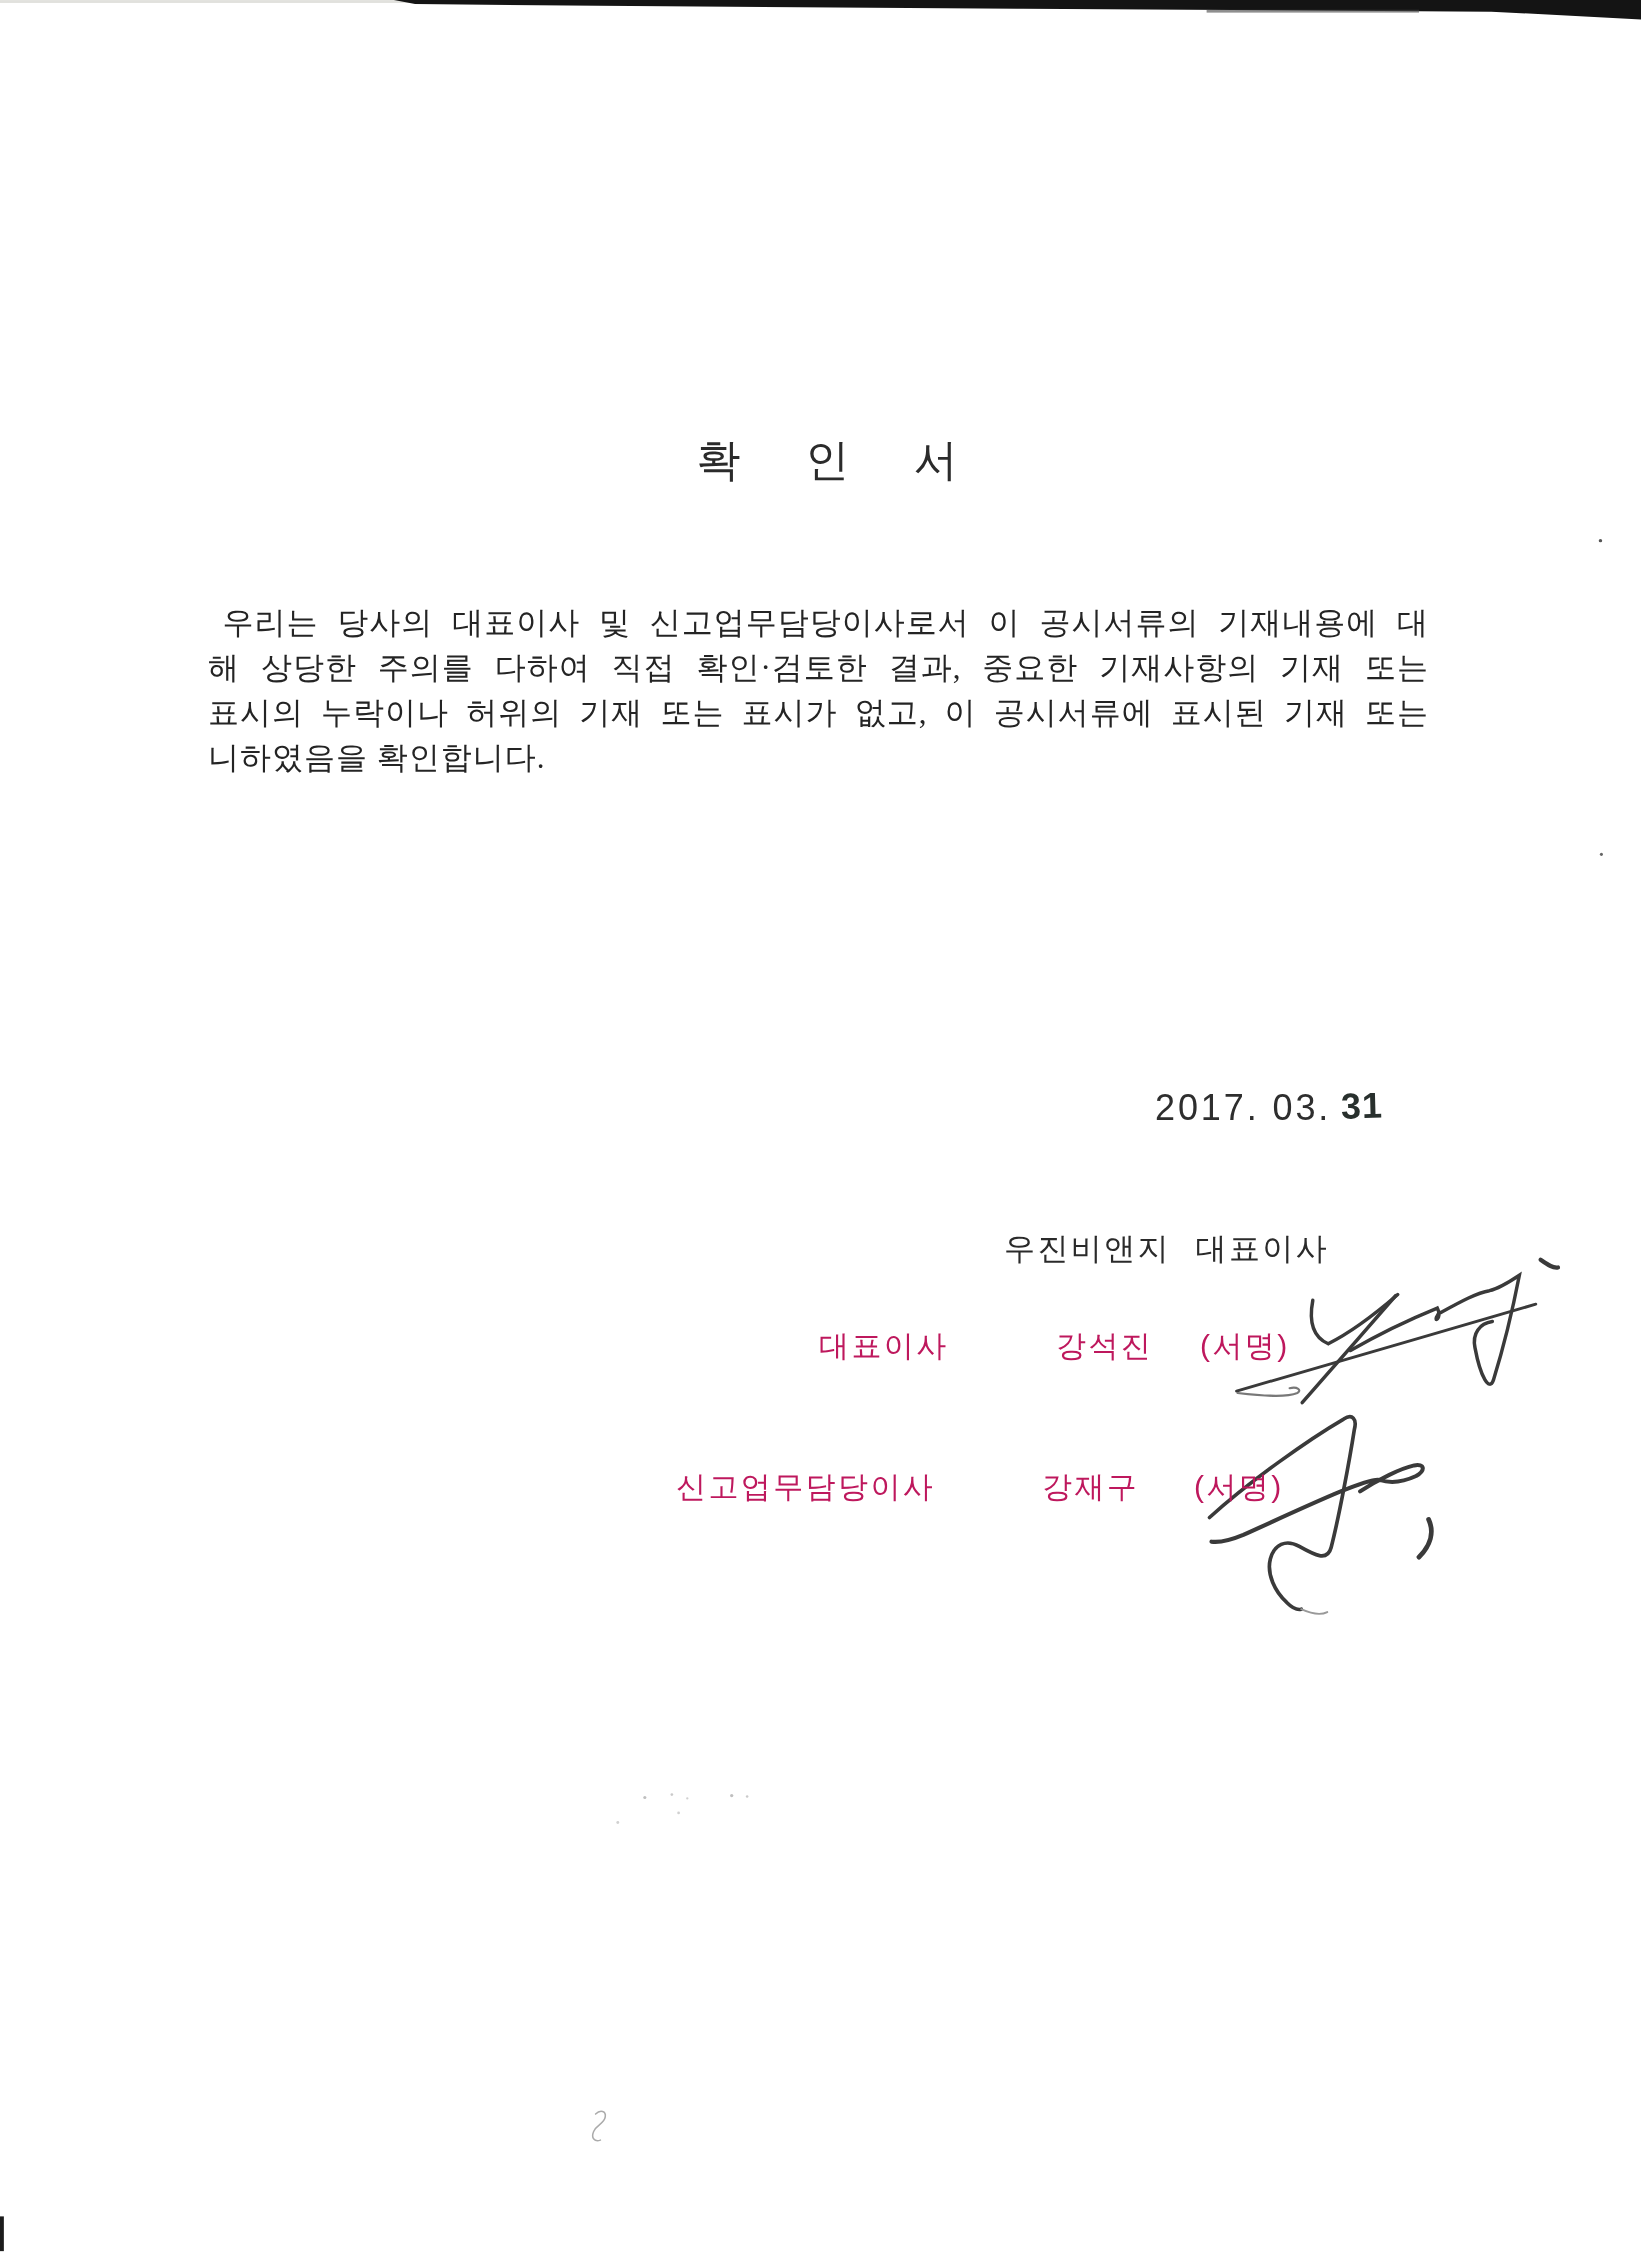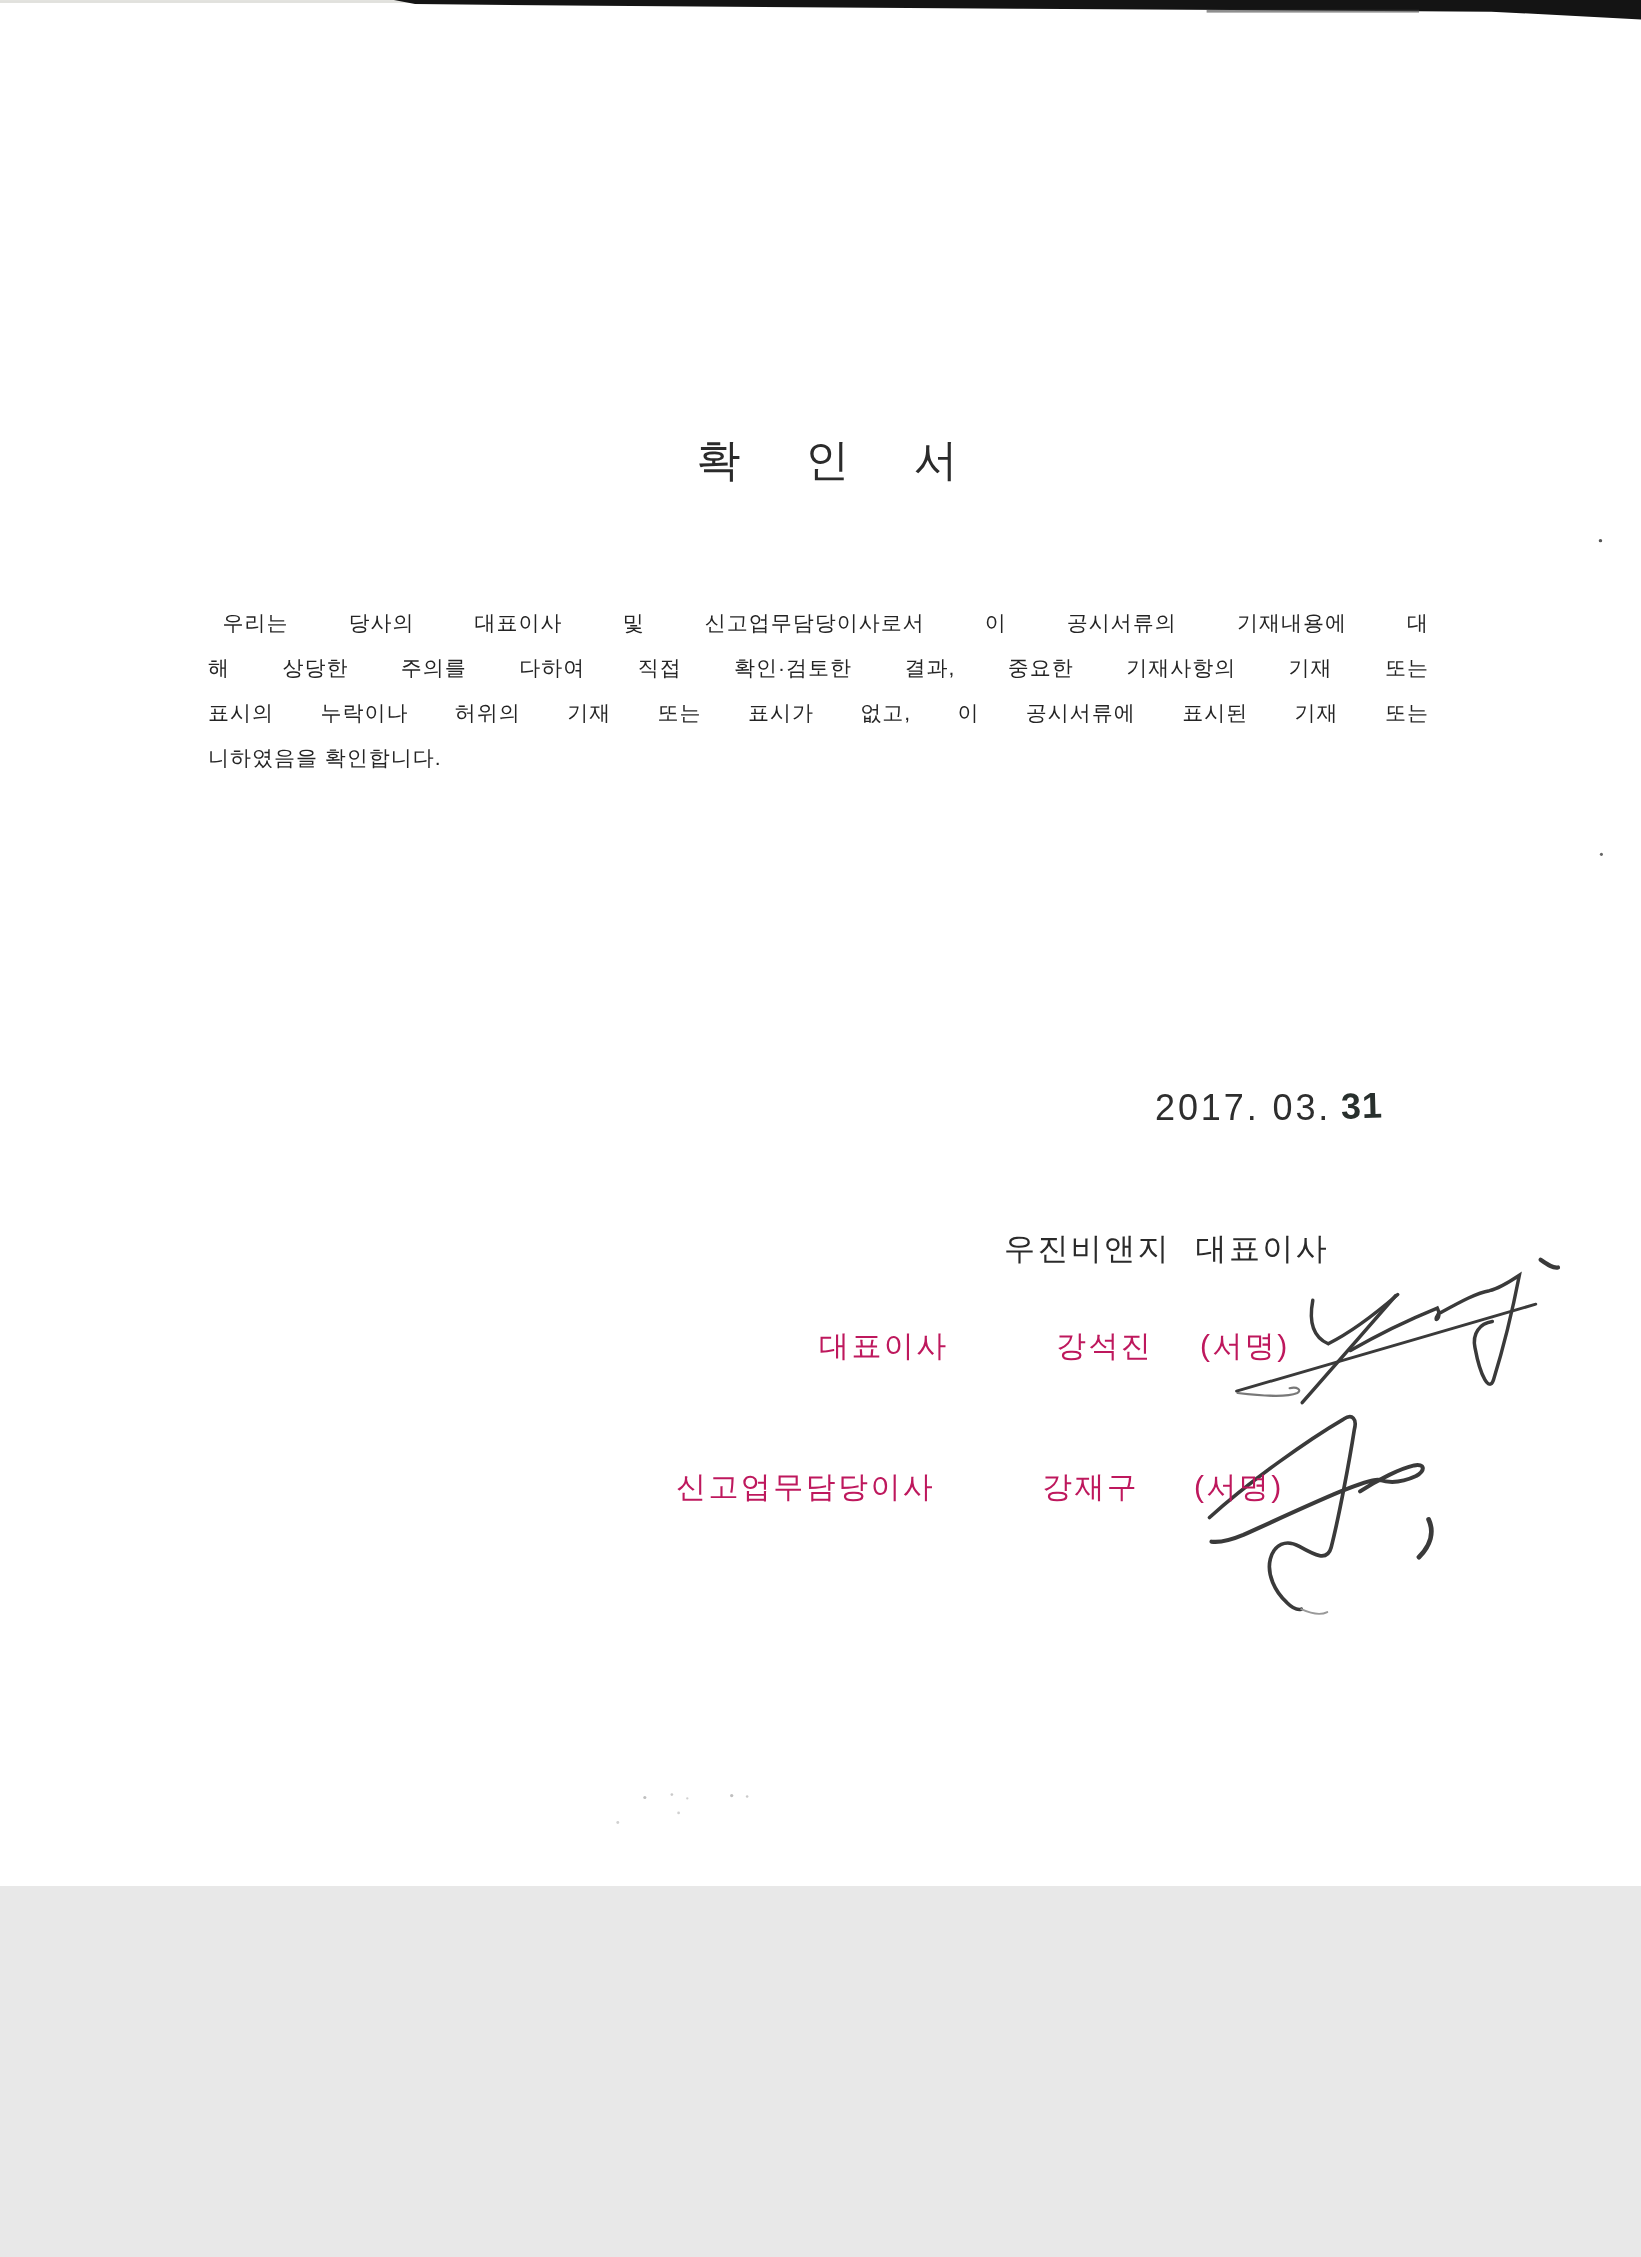--- a/index.html
+++ b/index.html
@@ -1,19 +1,19 @@
 <!DOCTYPE html>
 <html><head>
 <meta charset="utf-8">
 <style>
   html,body { margin:0; padding:0; background:#e8e8e8; }
   .page {
     position: relative;
     width: 1641px;
-    height: 1886px;
+    height: 2257px;
     margin: 0 auto;
     background: #ffffff;
     font-family: "Liberation Sans", sans-serif;
     color: #222222;
     overflow: hidden;
   }
   .doc-title {
     position: absolute;
     top: 431px; left: 0; right: 0;
     text-align: center;
@@ -22,24 +22,25 @@
     font-weight: 500;
     color: #2b2b2b;
     letter-spacing: 9.7px;
     word-spacing: 33px;
     white-space: nowrap;
   }
   .para {
     position: absolute;
     left: 208px;
     width: 1221px;
-    font-size: 21px;
+    font-size: 31px;
     line-height: 45px;
     letter-spacing: 1px;
     color: #242424;
+    font-family: Liberation Serif, serif;
   }
   .para-1 { top: 600px; }
   .para-2 { top: 895px; }
   .jline { text-align: justify; text-align-last: justify; white-space: normal; }
   .jlast { text-align: left; text-align-last: left; }
   .indent { text-indent: 14.5px; }
   .date-row {
     position: absolute;
     top: 1087px; left: 1155px;
     font-size: 36px;

